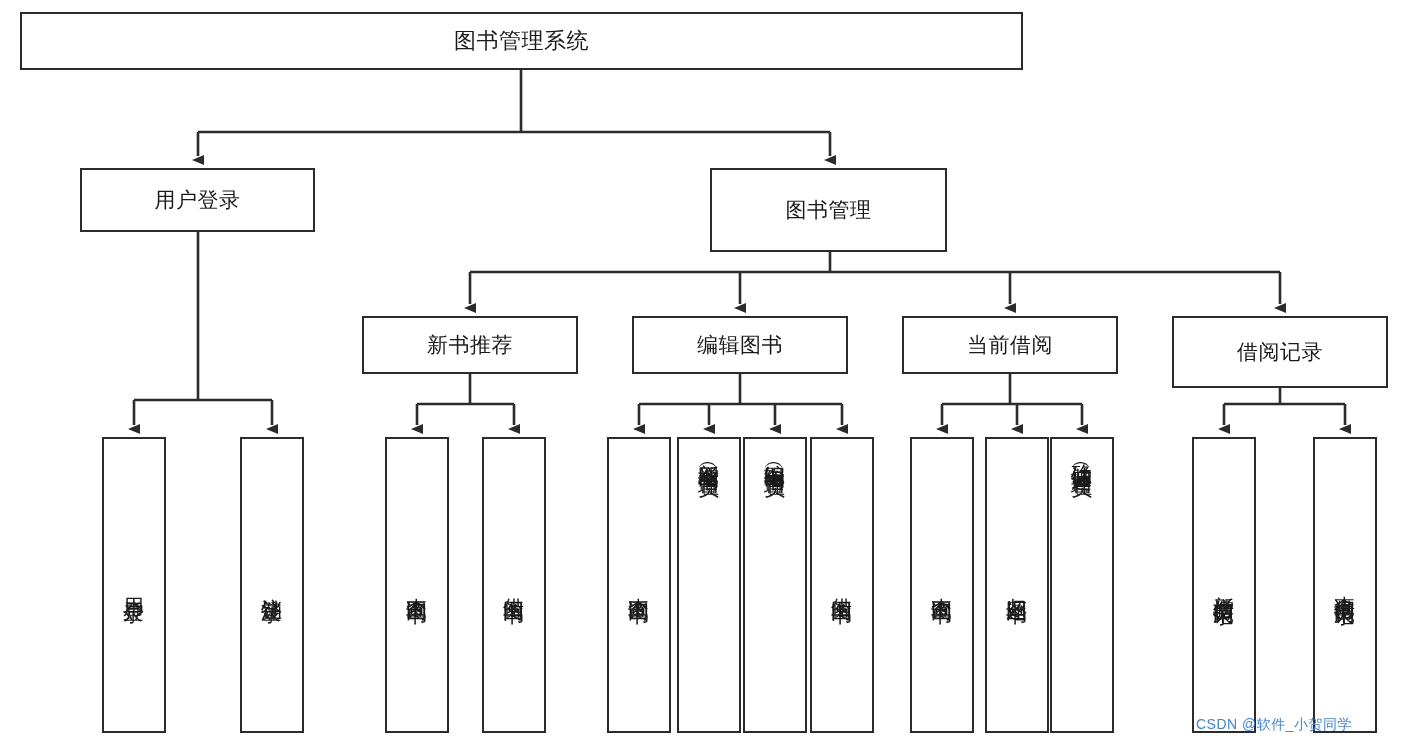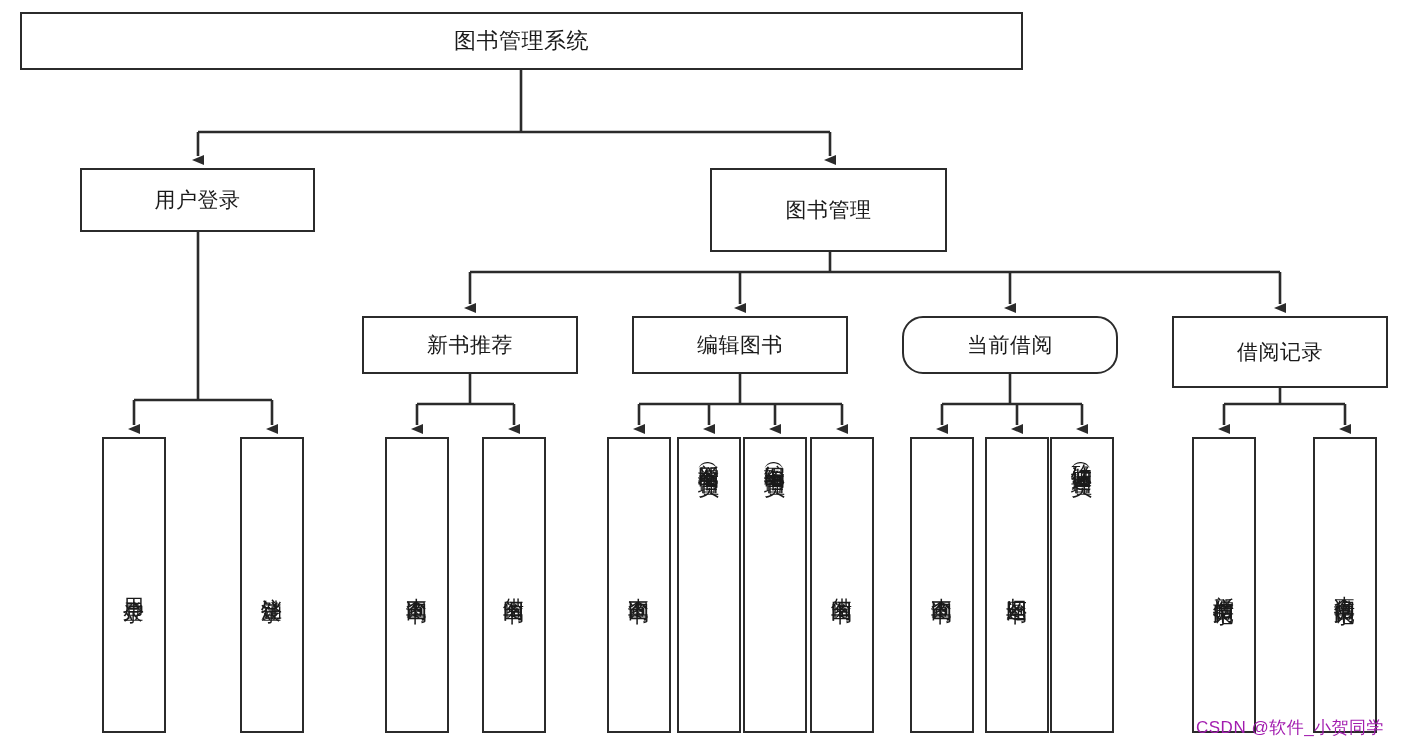--- a/index.html
+++ b/index.html
@@ -58,22 +58,22 @@
   }
   .node.vert.mid {
     align-items: center;
     padding-top: 0;
   }
   #title-node .label {
     font-size: 22px;
   }
   .watermark {
     position: absolute;
-    font-size: 17px;
-    color: #a21caf;
+    font-size: 14px;
+    color: #3b82f6;
     white-space: nowrap;
     letter-spacing: 0.5px;
   }
 </style>
 </head>
 <body>
 
 <div id="canvas">
 
   <svg id="edges" viewBox="0 0 1405 747" xmlns="http://www.w3.org/2000/svg">
@@ -139,21 +139,21 @@
   </div>
 
   <div class="node horiz" style="left:362px; top:316px; width:216px; height:58px;">
     <span class="label">新书推荐</span>
   </div>
 
   <div class="node horiz" style="left:632px; top:316px; width:216px; height:58px;">
     <span class="label">编辑图书</span>
   </div>
 
-  <div class="node horiz" style="left:902px; top:316px; width:216px; height:58px;border-radius:21px;">
+  <div class="node horiz" style="left:902px; top:316px; width:216px; height:58px;">
     <span class="label">当前借阅</span>
   </div>
 
   <div class="node horiz" style="left:1172px; top:316px; width:216px; height:72px;">
     <span class="label">借阅记录</span>
   </div>
 
   <div class="node vert mid" style="left:102px; top:437px; width:64px; height:296px;">
     <span class="label">用户登录</span>
   </div>

